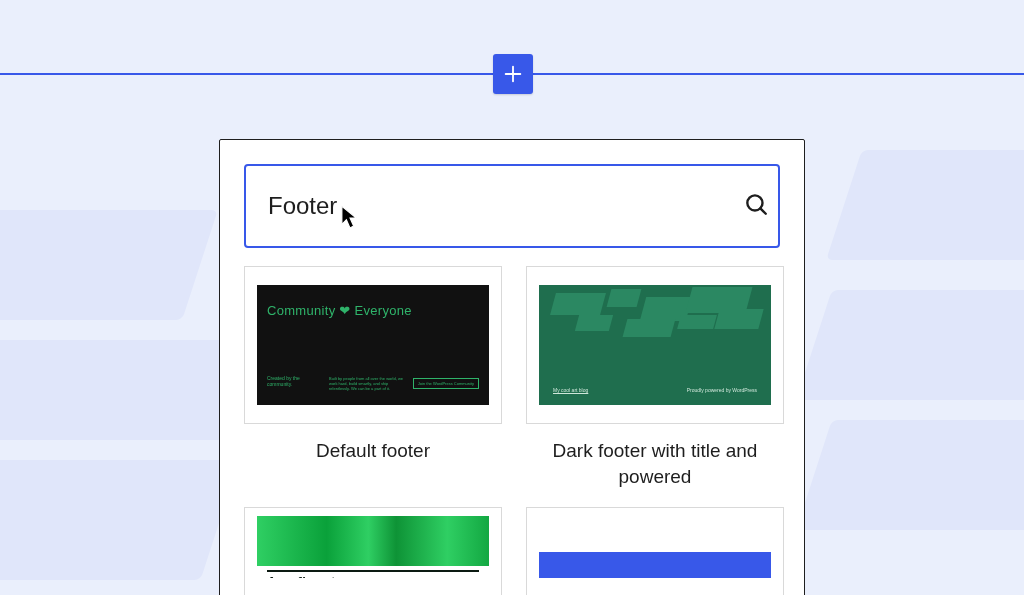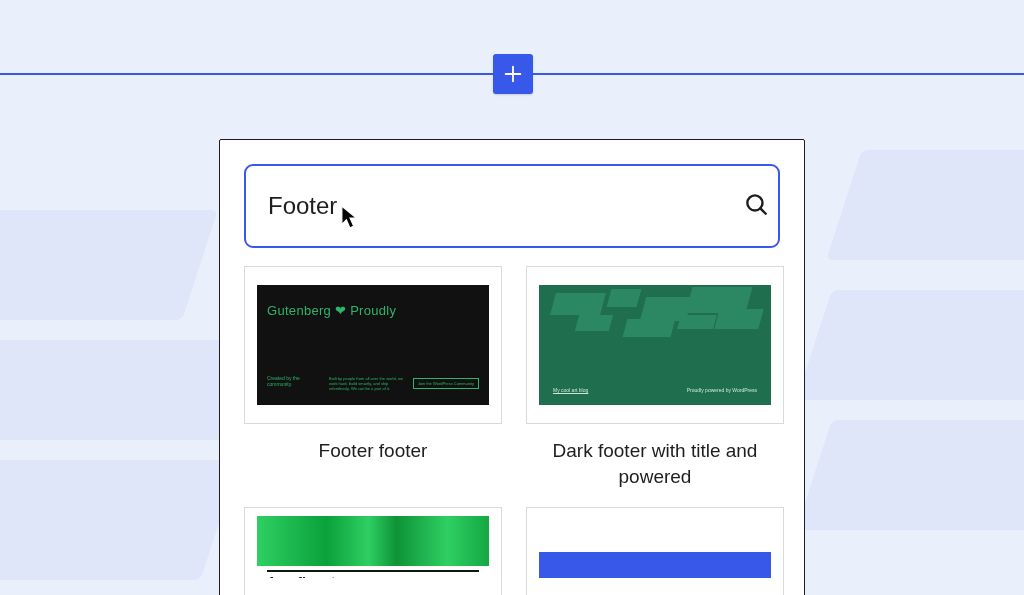--- a/index.html
+++ b/index.html
@@ -56,21 +56,21 @@
     border: 1px solid #1e1e1e;
     border-radius: 2px;
     box-sizing: border-box;
     overflow: hidden;
   }
   .search-wrap {
     margin: 24px 24px 18px 24px;
   }
   .search-box {
     border: 2px solid #3858e9;
-    border-radius: 9px;
+    border-radius: 4px;
     height: 80px;
     display: flex;
     align-items: center;
     padding: 0 9px 0 22px;
   }
   .search-text {
     flex: 1 1 auto;
     font-size: 24px;
     color: #1e1e1e;
     font-weight: 400;
@@ -197,27 +197,27 @@
         </svg>
       </span>
     </div>
   </div>
 
   <div class="grid">
 
     <div class="card">
       <div class="thumb">
         <div class="thumb-inner t1">
-          <div class="t1-title">Gutenberg ❤ Proudly</div>
+          <div class="t1-title">Community ❤ Everyone</div>
           <div class="t1-left">Created by the community.</div>
           <div class="t1-mid">Built by people from all over the world, we work hard, build smartly, and ship relentlessly. We can be a part of it.</div>
           <div class="t1-btn">Join the WordPress Community</div>
         </div>
       </div>
-      <div class="card-label">Footer footer</div>
+      <div class="card-label">Default footer</div>
     </div>
 
     <div class="card">
       <div class="thumb">
         <div class="thumb-inner t2">
           <div class="t2-shape" style="left:14px; top:8px; width:50px; height:22px;"></div>
           <div class="t2-shape" style="left:70px; top:4px; width:30px; height:18px;"></div>
           <div class="t2-shape" style="left:104px; top:12px; width:46px; height:24px;"></div>
           <div class="t2-shape" style="left:150px; top:2px; width:60px; height:26px;"></div>
           <div class="t2-shape" style="left:38px; top:30px; width:34px; height:16px;"></div>

